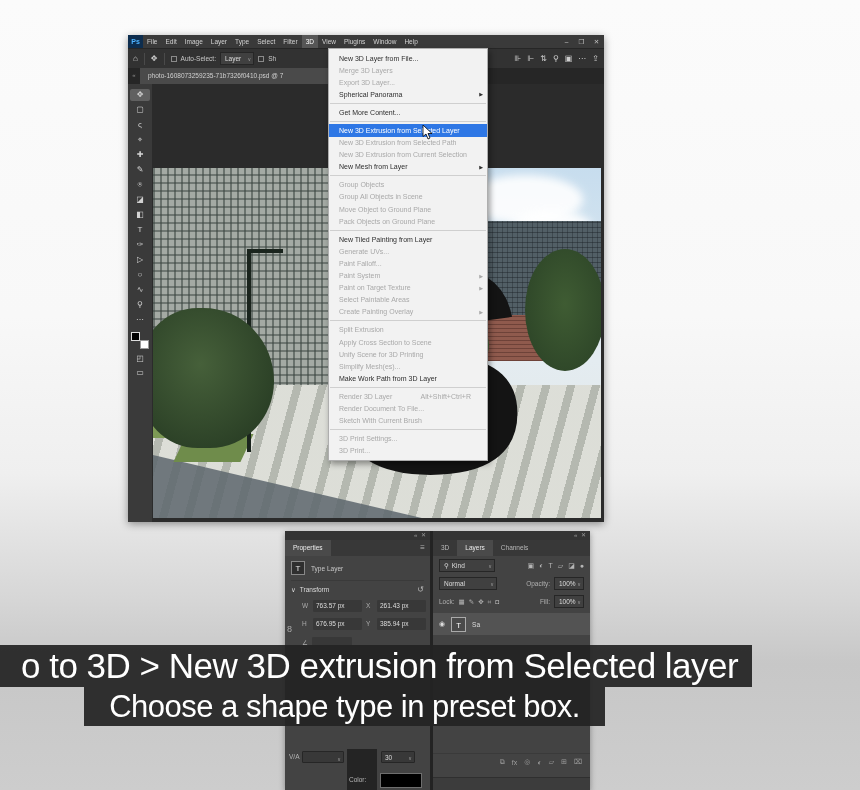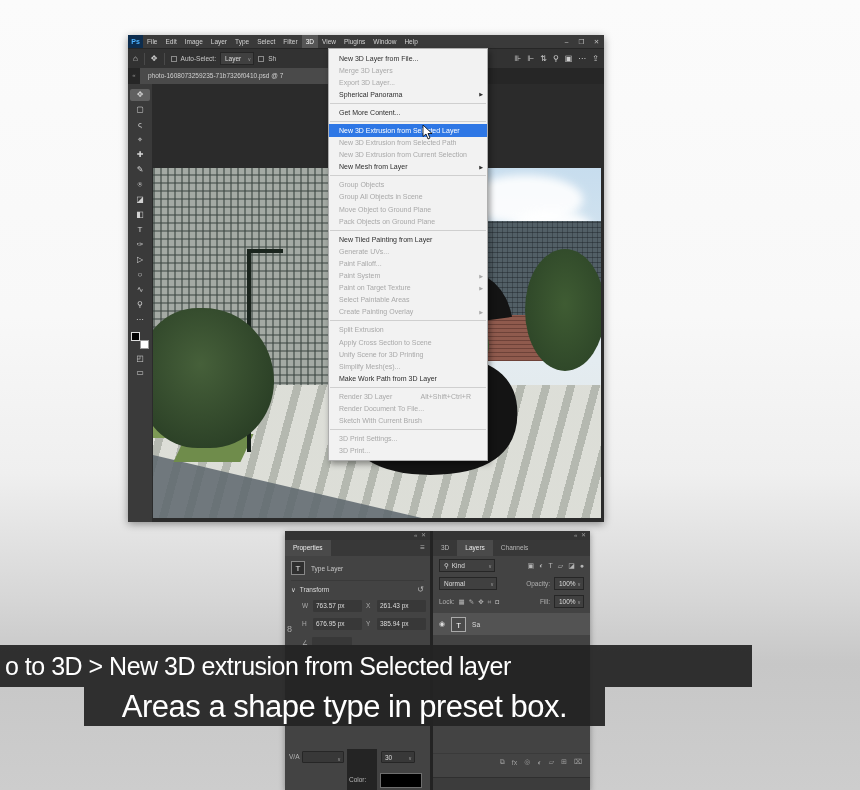--- a/index.html
+++ b/index.html
@@ -136,22 +136,22 @@
   .thumb { width:15px; height:15px; border:1px solid #aaa; background:#4a4a4a;
     color:#fff; text-align:center; line-height:15px; font-size:8px; }
   .layer-name { color:#ddd; }
   .bottom-bar { position:absolute; left:0; right:0; top:222px; height:17px;
     border-top:1px solid #3a3a3a; display:flex; gap:7px; justify-content:flex-end;
     align-items:center; padding:0 8px; font-size:7px; color:#9e9e9e; }
   .bottom-strip { position:absolute; left:0; right:0; top:246px; bottom:0;
     background:#3c3c3c; border-top:1px solid #2f2f2f; }
   
   .caption1 { position:absolute; left:0; top:645px; width:752px; height:42px; z-index:10;
-    background:rgba(36,36,36,.93); color:#fff; font-size:25px; line-height:42px;
-    padding-left:5px; letter-spacing:-.5px; white-space:nowrap; }
+    background:rgba(36,36,36,.93); color:#fff; font-size:35px; line-height:42px;
+    padding-left:21px; letter-spacing:-.5px; white-space:nowrap; }
   .caption2 { position:absolute; left:84px; top:687px; width:521px; height:39px; z-index:10;
     background:rgba(36,36,36,.93); color:#fff; font-size:31px; line-height:39px;
     text-align:center; letter-spacing:-.5px; white-space:nowrap; }
 </style>
 </head>
 <body>
 
 <div class="ps-window">
 
   <div class="menubar">
@@ -550,13 +550,13 @@
         <span>◐</span>
         <span>▱</span>
         <span>⊞</span>
         <span>⌧</span>
       </div>
     <div class="bottom-strip"></div>
   </div>
 </div>
 
 <div class="caption1">o to 3D &gt; New 3D extrusion from Selected layer</div>
-<div class="caption2">Areas a shape type in preset box.</div>
+<div class="caption2">Choose a shape type in preset box.</div>
 
 </body></html>

